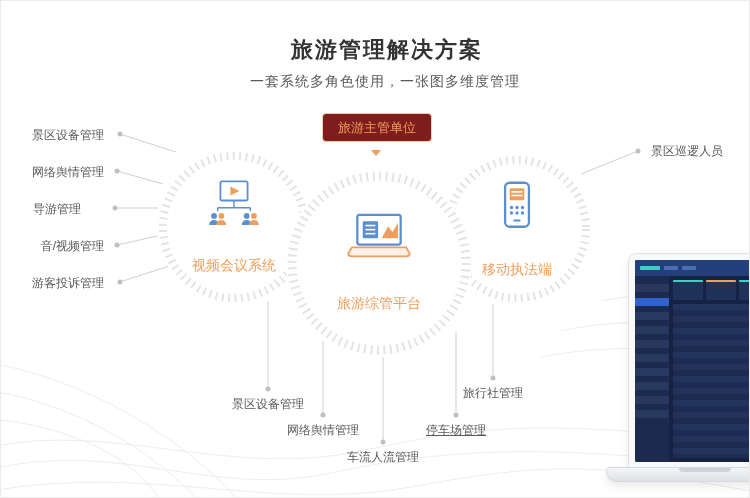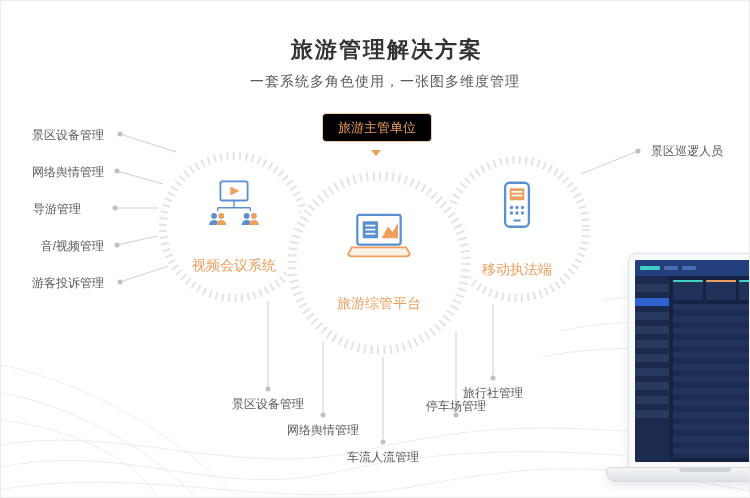--- a/index.html
+++ b/index.html
@@ -16,21 +16,21 @@
     font-size:22px;font-weight:700;color:var(--title-color,#333);letter-spacing:2px;z-index:4;
   }
   .page-subtitle{
     position:absolute;top:62px;left:0;width:100%;text-align:center;margin:10px;
     font-size:14px;color:var(--text-color,#595959);letter-spacing:1px;z-index:4;
   }
   
   .authority-box{
     position:absolute;left:321px;top:112px;width:108px;height:27px;line-height:27px;
     text-align:center;border:1px solid var(--accent-orange-border,#f5cba3);border-radius:4px;
-    color:var(--accent-orange,#ed9f5d);font-size:13px;background:#000000;z-index:4;
+    color:var(--accent-orange,#ed9f5d);font-size:13px;background:#7f1d1d;z-index:4;
   }
   .down-arrow{
     position:absolute;left:370px;top:149px;width:0;height:0;z-index:4;
     border-left:5px solid transparent;border-right:5px solid transparent;
     border-top:6px solid var(--accent-orange,#ed9f5d);
   }
   
   .connectors{position:absolute;inset:0;z-index:1;pointer-events:none;}
   .connectors line{stroke:var(--line-gray,#d0d0d0);stroke-width:1;}
   .connectors circle{fill:var(--dot-gray,#bfbfbf);}
@@ -205,21 +205,21 @@
   <div class="feature-label fl-right-align" style="right:645px;top:163px;">网络舆情管理</div>
   <div class="feature-label fl-right-align" style="right:668px;top:200px;">导游管理</div>
   <div class="feature-label fl-right-align" style="right:645px;top:237px;">音/视频管理</div>
   <div class="feature-label fl-right-align" style="right:645px;top:274px;text-align:center;">游客投诉管理</div>
 
   <div class="feature-label" style="left:650px;top:142px;">景区巡逻人员</div>
 
   <div class="feature-label fl-center" style="left:207px;top:395px;">景区设备管理</div>
   <div class="feature-label fl-center" style="left:262px;top:421px;">网络舆情管理</div>
   <div class="feature-label fl-center" style="left:322px;top:448px;">车流人流管理</div>
-  <div class="feature-label fl-center" style="left:395px;top:397px;">停车场管理</div>
+  <div class="feature-label fl-center" style="left:395px;top:421px;text-decoration:underline;">停车场管理</div>
   <div class="feature-label fl-center" style="left:432px;top:384px;">旅行社管理</div>
 
   <div class="laptop">
     <div class="laptop-screen">
       <div class="dash">
         <div class="dash-top">
             <i></i>
             <i></i>
             <i></i>
           </div>

